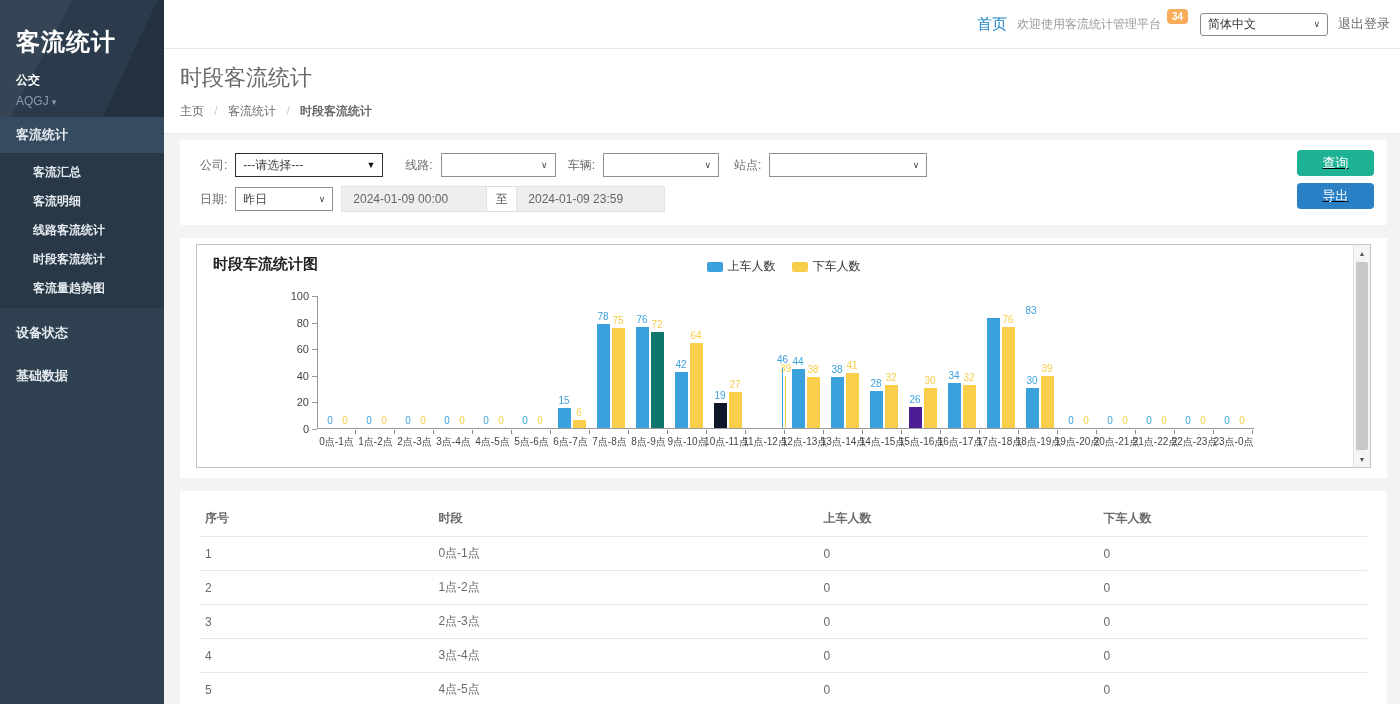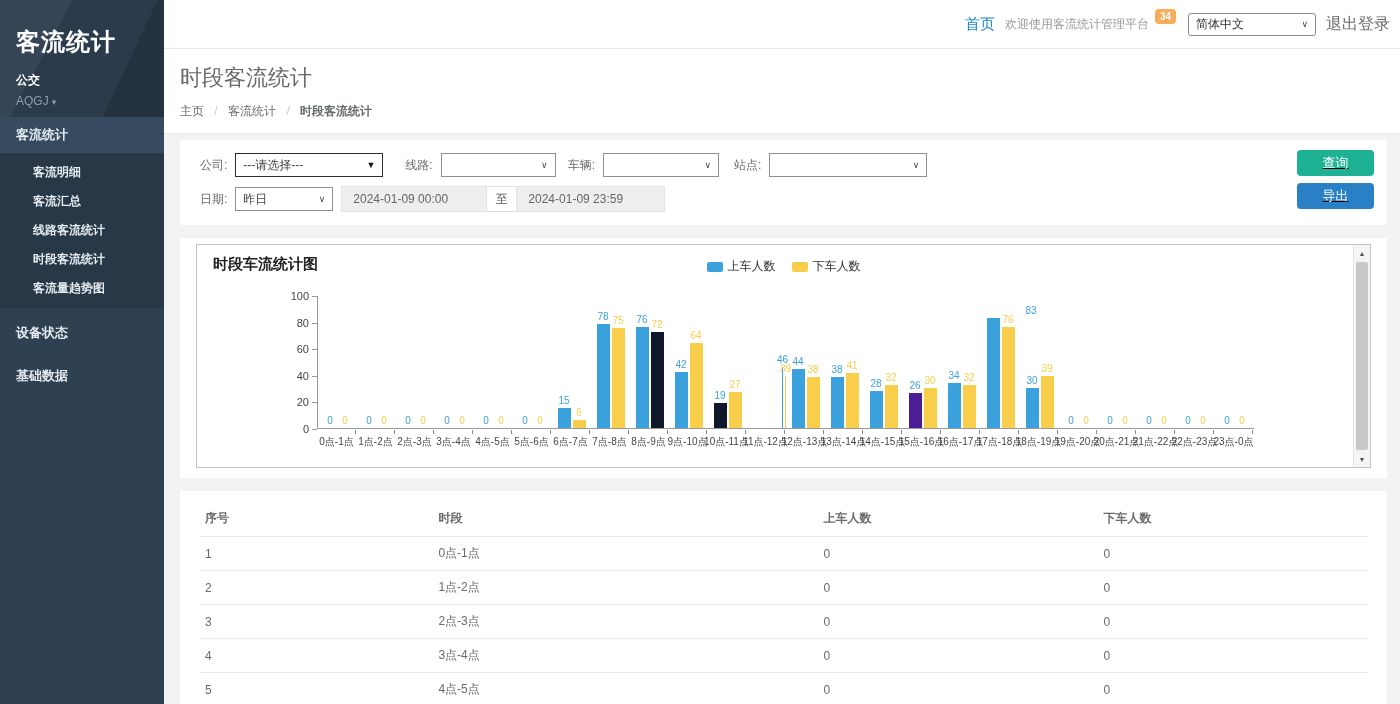--- a/index.html
+++ b/index.html
@@ -34,21 +34,21 @@
     display:flex; align-items:center; justify-content:flex-end; padding-right:10px; gap:10px;
   }
   .home-link { color:#1c84c6; font-size:15px; cursor:pointer; }
   .welcome { color:#999; font-size:12px; }
   .count-badge { color:#fff; font-size:10px; font-weight:bold; padding:2px 5px; border-radius:4px; position:relative; top:-8px; margin:0 2px 0 -4px; }
   .lang-select {
     width:128px; height:23px; border:1px solid #8a8a8a; border-radius:3px; background:#fff;
     font-size:12px; color:#333; display:flex; align-items:center; justify-content:space-between; padding:0 7px; cursor:pointer;
   }
   .chev { font-size:9px; color:#444; }
-  .logout { color:#676a6c; font-size:16px; cursor:pointer;text-align:center; }
+  .logout { color:#676a6c; font-size:13px; cursor:pointer;text-align:center; }
   
   .heading { background:#fff; padding:8px 0 13px 16px; border-bottom:1px solid #e7eaec; flex-shrink:0; }
   .page-title { margin:6px 0 10px; font-size:22px; font-weight:400; color:#676a6c; }
   .crumbs { font-size:12px; color:#676a6c; }
   .crumbs .sep { margin:0 7px; color:#ccc; }
   .crumbs .item { cursor:pointer; }
   .crumbs .last { font-weight:bold; }
   
   .content { flex:1; padding:6px 13px 0 16px; overflow:hidden; }
   .panel { background:#fff; margin-bottom:13px; }
@@ -101,22 +101,22 @@
   <div class="brand">
     <div class="brand-title">客流统计</div>
     <div class="brand-org">公交</div>
     <div class="brand-user">
       <span>AQGJ</span><span class="caret">▾</span>
     </div>
   </div>
   <nav>
       <div class="nav-parent active">客流统计</div>
       <div class="nav-submenu">
+        <div class="nav-subitem">客流汇总</div>
         <div class="nav-subitem">客流明细</div>
-        <div class="nav-subitem">客流汇总</div>
         <div class="nav-subitem">线路客流统计</div>
         <div class="nav-subitem">时段客流统计</div>
         <div class="nav-subitem">客流量趋势图</div>
       </div>
       <div class="nav-parent spaced">设备状态</div>
       <div class="nav-parent spaced">基础数据</div>
     </nav>
 </aside>
 
 <div class="main">
@@ -259,21 +259,21 @@
                 <span class="v" style="color: rgb(59, 161, 221);">78</span>
               </div>
               <div class="bar" style="height: 100px; background: rgb(248, 206, 75);">
                 <span class="v" style="color: rgb(248, 206, 75);">75</span>
               </div>
             </div>
             <div class="group">
               <div class="bar" style="height: 101px; background: rgb(59, 161, 221);">
                 <span class="v" style="color: rgb(59, 161, 221);">76</span>
               </div>
-              <div class="bar" style="height: 96px; background: #0f172a;">
+              <div class="bar" style="height: 96px; background: #0f766e;">
                 <span class="v" style="color: rgb(248, 206, 75);">72</span>
               </div>
             </div>
             <div class="group">
               <div class="bar" style="height: 56px; background: rgb(59, 161, 221);">
                 <span class="v" style="color: rgb(59, 161, 221);">42</span>
               </div>
               <div class="bar" style="height: 85px; background: rgb(248, 206, 75);">
                 <span class="v" style="color: rgb(248, 206, 75);">64</span>
               </div>
@@ -312,21 +312,21 @@
             </div>
             <div class="group">
               <div class="bar" style="height: 37px; background: rgb(59, 161, 221);">
                 <span class="v" style="color: rgb(59, 161, 221);">28</span>
               </div>
               <div class="bar" style="height: 43px; background: rgb(248, 206, 75);">
                 <span class="v" style="color: rgb(248, 206, 75);">32</span>
               </div>
             </div>
             <div class="group">
-              <div class="bar" style="height: 35px; background: #4c1d95;">
+              <div class="bar" style="height: 21px; background: #4c1d95;">
                 <span class="v" style="color: rgb(59, 161, 221);">26</span>
               </div>
               <div class="bar" style="height: 40px; background: rgb(248, 206, 75);">
                 <span class="v" style="color: rgb(248, 206, 75);">30</span>
               </div>
             </div>
             <div class="group">
               <div class="bar" style="height: 45px; background: rgb(59, 161, 221);">
                 <span class="v" style="color: rgb(59, 161, 221);">34</span>
               </div>

